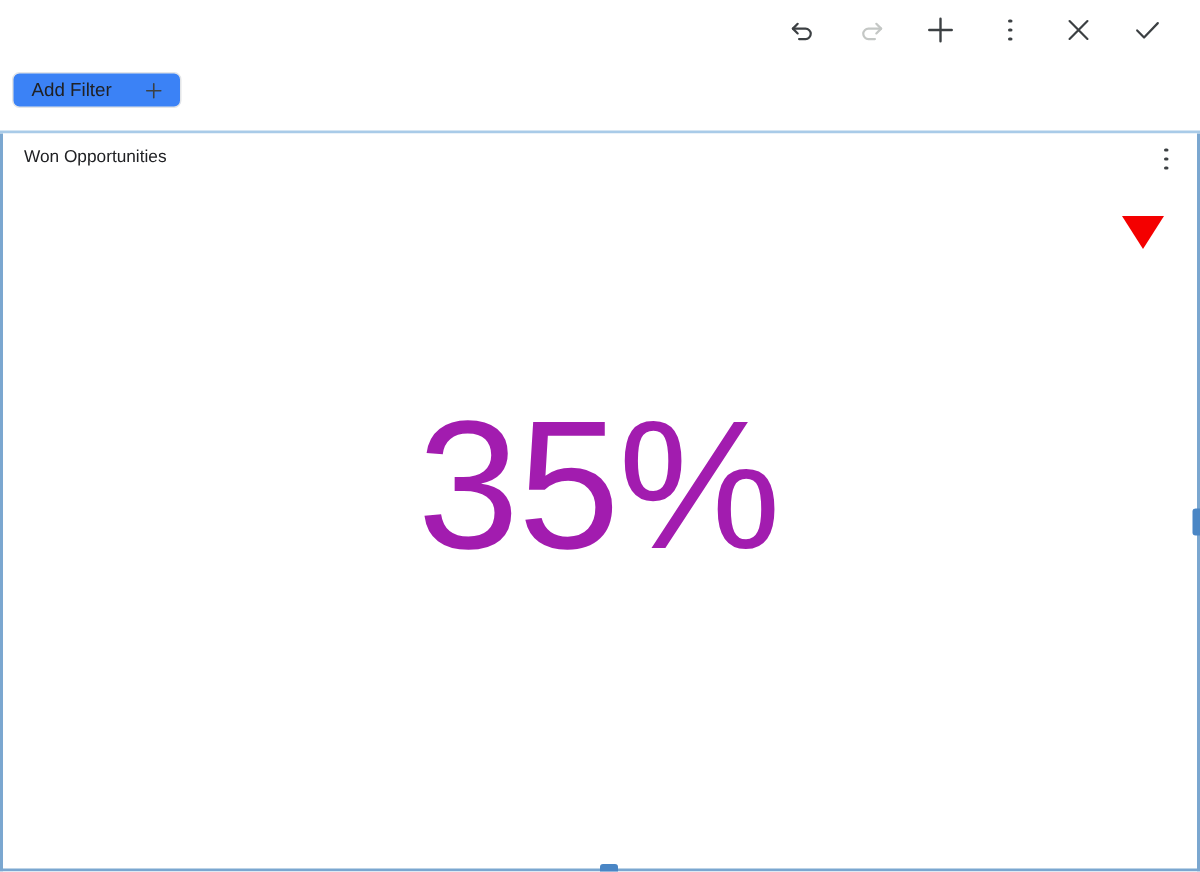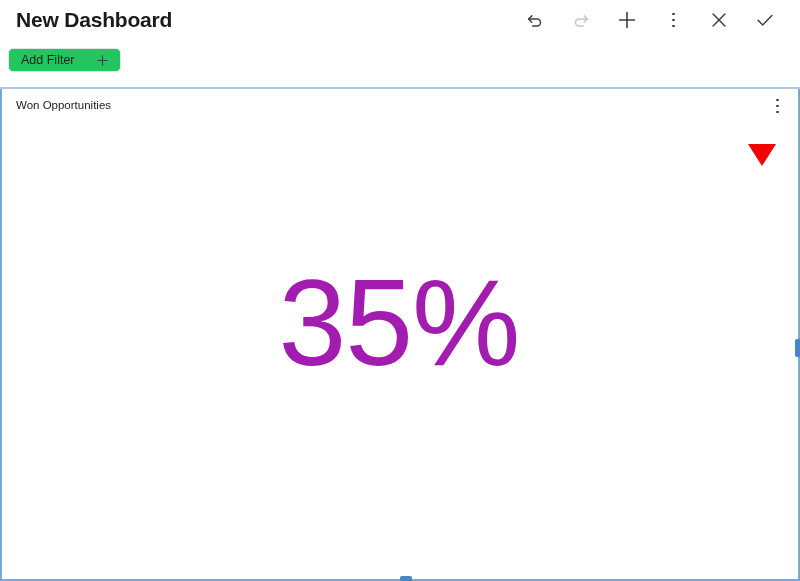--- a/index.html
+++ b/index.html
@@ -75,21 +75,21 @@
     height: 48px;
     background: #ffffff;
   }
   .add-filter-btn {
     position: absolute;
     left: 8px; top: 8px;
     height: 24px;
     box-sizing: border-box;
     border: 1px solid #e3e5e8;
     border-radius: 5px;
-    background: #22c55e;
+    background: #3b82f6;
     display: flex;
     align-items: center;
     padding: 0 10px 0 12px;
     cursor: pointer;
   }
   .add-filter-label {
     font-size: 12.5px;
     color: #202124;
     white-space: nowrap;
   }
@@ -194,21 +194,20 @@
     height: 7px;
     background: #4a86c5;
     border-radius: 2px;
     cursor: ns-resize;
   }
 </style>
 </head>
 <body>
 
 <div class="header">
-  <div class="page-title">New Dashboard</div>
 
   <div class="toolbar">
 
     <div class="tb-btn">
       <span>
         <svg width="22" height="22" viewBox="0 0 24 24" fill="none">
           <path class="ic-dark" d="M8.5 7.5L5 11l3.5 3.5" stroke-width="1.6" stroke-linecap="round" stroke-linejoin="round"></path>
           <path class="ic-dark" d="M5 11h9.2a3.8 3.8 0 0 1 0 7.6H9.5" stroke-width="1.6" stroke-linecap="round" stroke-linejoin="round"></path>
         </svg>
       </span>

